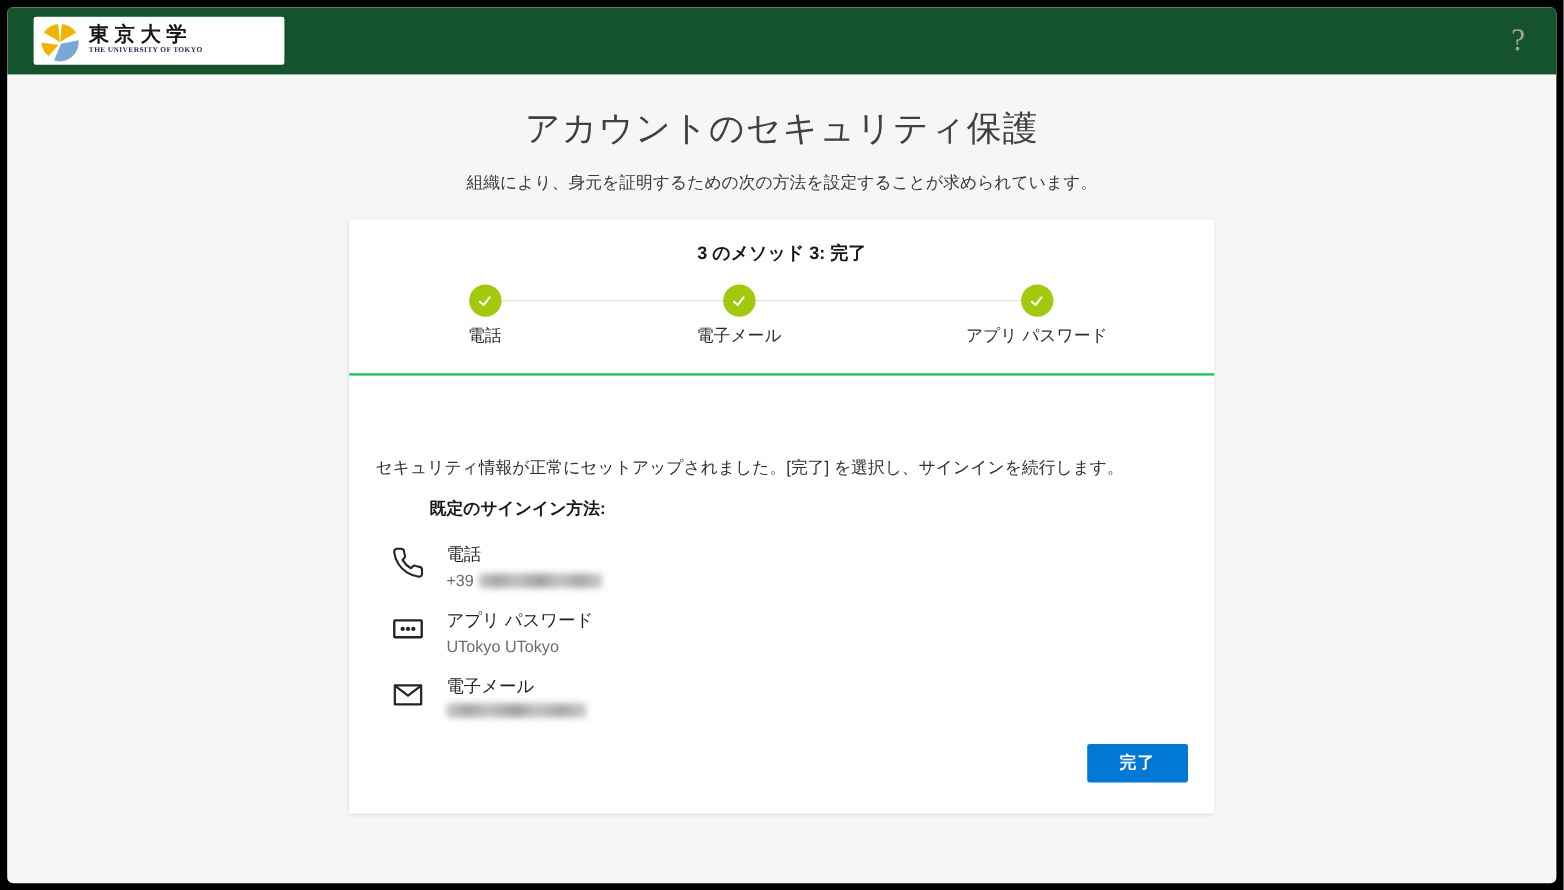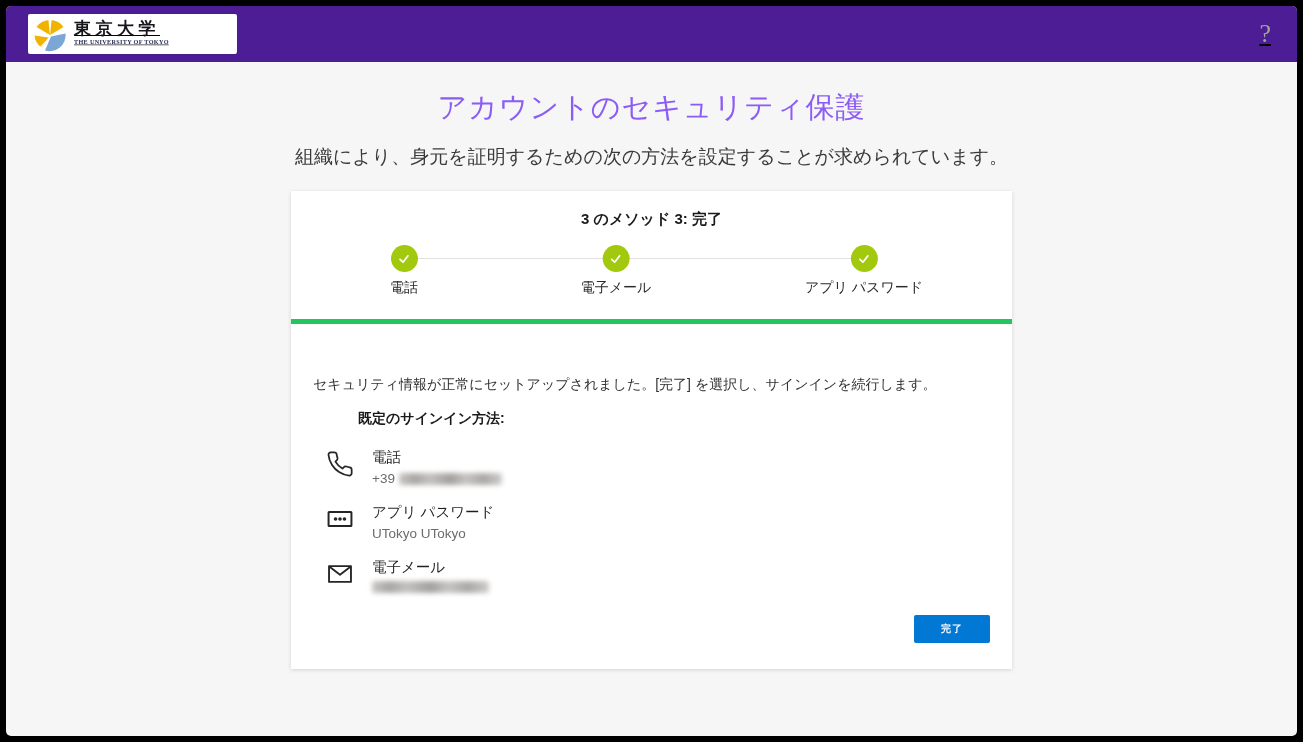--- a/index.html
+++ b/index.html
@@ -12,26 +12,25 @@
   }
   .screen {
     width: 1291px; height: 730px;
     border-radius: 5px;
     overflow: hidden;
     background: #f7f6f6;
   }
   
   .topbar {
     height: 56px;
-    background: #4c1d95;
+    background: #14532d;
     display: flex;
     align-items: center;
     justify-content: space-between;
     padding: 0 26px 0 22px;
-    text-decoration: underline;
   }
   .logo-box {
     background: #fff;
     border-radius: 2px;
     display: flex;
     align-items: center;
     gap: 6px;
     padding: 2px 10px 2px 4px;
     height: 40px;
     box-shadow: 0 0 2px rgba(0,0,0,.12);
@@ -50,36 +49,36 @@
     font-family: "Liberation Serif", "DejaVu Serif", serif;
   }
   .help-icon {
     font-size: 26px; color: #a5a3a1; font-weight: 400;
     cursor: pointer; line-height: 1; user-select: none;
     font-family: "Liberation Serif", "DejaVu Serif", serif;
   }
   
   .main { text-align: center; padding-top: 26px; }
   .page-title {
-    font-size: 29px; font-weight: 400; color: #8b5cf6; letter-spacing: 1px;
+    font-size: 29px; font-weight: 400; color: #404040; letter-spacing: 1px;
   }
   .page-subtitle {
-    font-size: 19px; color: #3b3a39; margin-top: 16px;
+    font-size: 14px; color: #3b3a39; margin-top: 16px;
   }
   
   .card {
     width: 721px;
     margin: 21px auto 0;
     background: #fff;
     text-align: left;
     box-shadow: 0 1px 4px rgba(0,0,0,.14);
   }
   .progress-section {
     padding: 19px 0 0;
-    border-bottom: 5px solid #22c55e;
+    border-bottom: 2px solid #22c55e;
   }
   .progress-label {
     text-align: center; font-size: 15px; font-weight: 700; color: #1b1a19;
   }
   .steps { position: relative; height: 74px; margin-top: 16px; }
   .step-line {
     position: absolute; top: 13px; left: 113px; width: 460px; height: 1px;
     background: #e2e1e0;
   }
   .step { position: absolute; transform: translateX(-50%); text-align: center; top: 0; }
@@ -87,39 +86,39 @@
   .step-circle {
     width: 27px; height: 27px; border-radius: 50%;
     background: #a3c90e;
     display: flex; align-items: center; justify-content: center;
     margin: 0 auto; position: relative; z-index: 1;
   }
   .step-label { font-size: 14px; color: #2b2a29; margin-top: 7px; white-space: nowrap; }
   
   .success-section { padding: 26px 22px 26px; }
   .success-heading { font-size: 26px; font-weight: 400; color: #242321; }
-  .success-message { font-size: 14px; color: #33312f; margin-top: 26px; }
+  .success-message { font-size: 14px; color: #33312f; margin-top: 42px; }
   .default-method-label { font-size: 14px; font-weight: 700; color: #1b1a19; margin-top: 16px; padding-left: 45px; }
   .methods { margin-top: 20px; margin-left: 12px; }
   .method-row { display: flex; align-items: flex-start; gap: 17px; margin-bottom: 17px; }
   .method-icon { width: 30px; flex: 0 0 auto; display: flex; justify-content: center; padding-top: 2px; color: #262524; }
   .method-texts { display: flex; flex-direction: column; }
   .method-label { font-size: 14.5px; color: #201f1e; }
   .method-value { font-size: 13.5px; color: #6e6c6a; margin-top: 4px; display: flex; align-items: center; gap: 4px; }
   .redacted {
     display: inline-block; height: 12px; border-radius: 2px;
     background: linear-gradient(90deg,#c9c7c5 0%,#a8a6a4 15%,#c3c1bf 30%,#a2a09e 50%,#c6c4c2 65%,#aaa8a6 82%,#cfcdcb 100%);
     filter: blur(2.5px);
   }
   .redacted-phone { width: 103px; }
   .redacted-email { width: 117px; }
   .button-row { display: flex; justify-content: flex-end; margin-top: 22px; }
   .done-button {
     background: #0078d4; color: #fff; border: none;
-    font-size: 10px; font-weight: 700;
+    font-size: 14px; font-weight: 700;
     padding: 7px 27px; border-radius: 2px; cursor: pointer;
     font-family: inherit; letter-spacing: 1px;
   }
 </style>
 </head>
 <body>
 
 <div class="screen">
 
   <div class="topbar">

